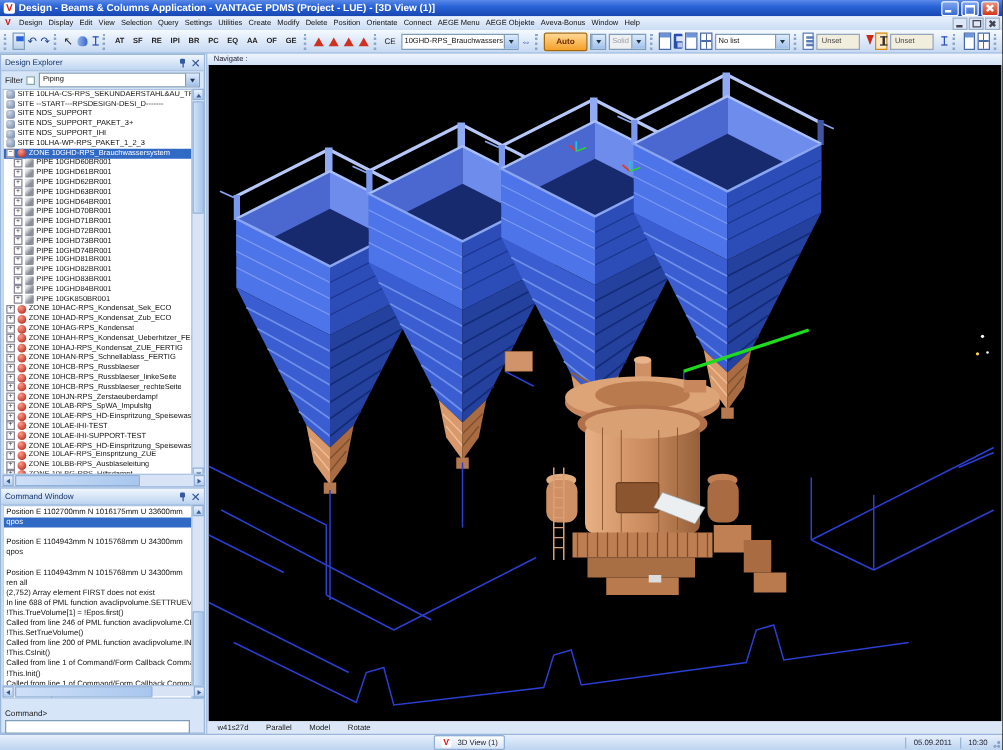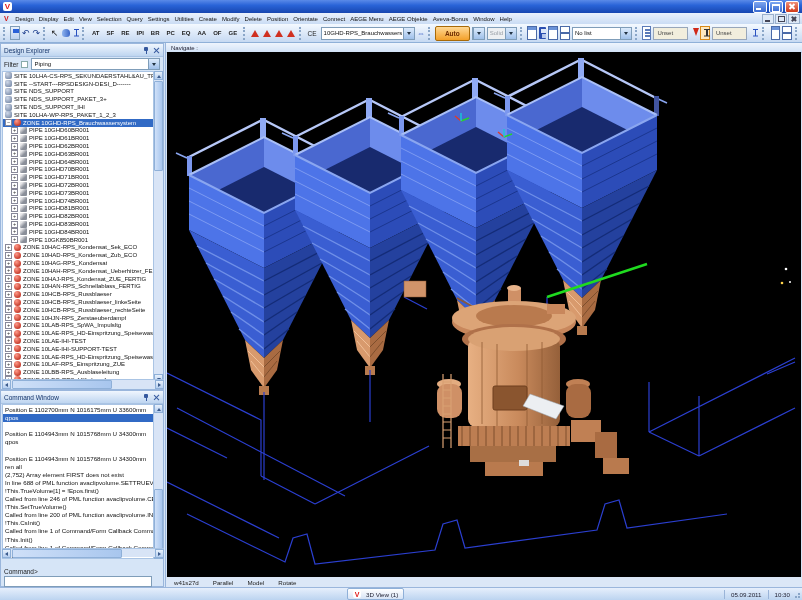--- a/index.html
+++ b/index.html
@@ -150,20 +150,21 @@
      radial-gradient(circle at 5px 8px,#8aa6c8 1px,transparent 1.5px),
      radial-gradient(circle at 8px 5px,#8aa6c8 1px,transparent 1.5px);}
 </style>
 </head>
 <body>
 
 <div id="app">
 
   <div id="titlebar" class="abs">
     <span class="vlogo">V</span>
+    <span>Design - Beams &amp; Columns Application - VANTAGE PDMS (Project - LUE) - [3D View (1)]</span>
     <span class="title-btns">
       <span class="tbtn min"></span>
       <span class="tbtn max"></span>
       <span class="tbtn close"></span>
     </span>
   </div>
 
   <div id="menubar" class="abs">
     <span class="menu-logo">V</span>
     <span class="mitem">Design</span>

